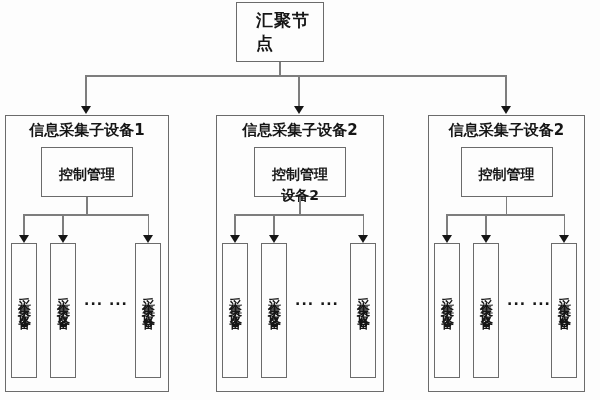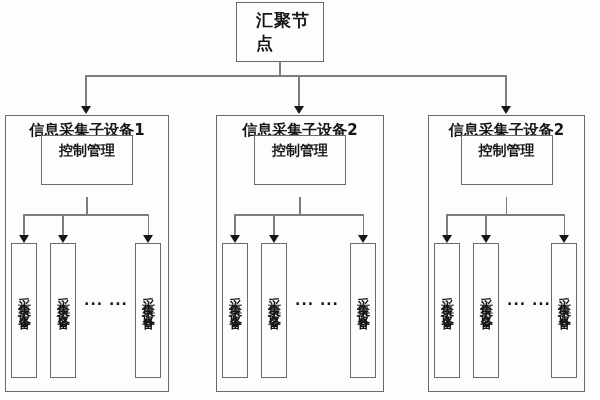--- a/index.html
+++ b/index.html
@@ -32,23 +32,23 @@
     font-size: 17px; font-weight: bold; letter-spacing: 1px; padding-left: 19px;
   }
   .branch { top: 115px; height: 277px; text-decoration: underline; }
   .btitle {
     position: absolute; top: 5px; left: 0; right: 0;
     text-align: center; font-size: 15px; font-weight: bold;
     white-space: nowrap;
   }
   .ctrl {
     left: 50%; transform: translateX(-50%);
-    top: 19px; width: 92px; height: 50px;
+    top: 31px; width: 92px; height: 50px;
     text-align: center; font-size: 14px; font-weight: bold;
-    line-height: 21px; padding-top: 4px;
+    line-height: 21px; padding-top: 16px;
   }
   .stem  { left: calc(50% - 1px); top: 81px; width: 1.5px; height: 18px; }
   .bus   { left: 17px; right: 19px; top: 98px; height: 1.5px; }
   .drop  { top: 98px; width: 1.5px; height: 22px; }
   .d1 { left: 17px; } .d2 { left: 56px; } .dn { right: 19px; }
   .barr { top: 119px; }
   .a1 { left: 13px; } .a2 { left: 52px; } .an { right: 15px; }
   .vbox {
     position: absolute; top: 127px; width: 26px; height: 135px;
     border: 1.5px solid #6b6b6b; background: #fdfdfd;
@@ -107,20 +107,21 @@
     <div class="dots">... ...</div>
     <div class="vbox vn">
       <span class="vtext">采集设备n</span>
     </div>
   </div>
 
   <div class="box branch" style="left:216px;width:168px">
     <div class="btitle">信息采集子设备2</div>
     <div class="box ctrl">
       <div>控制管理</div>
+      <div>设备2</div>
     </div>
     <div class="ln stem"></div>
     <div class="ln bus"></div>
     <div class="ln drop d1"></div>
     <div class="ln drop d2"></div>
     <div class="ln drop dn"></div>
     <div class="arr barr a1"></div>
     <div class="arr barr a2"></div>
     <div class="arr barr an"></div>
     <div class="vbox v1">

